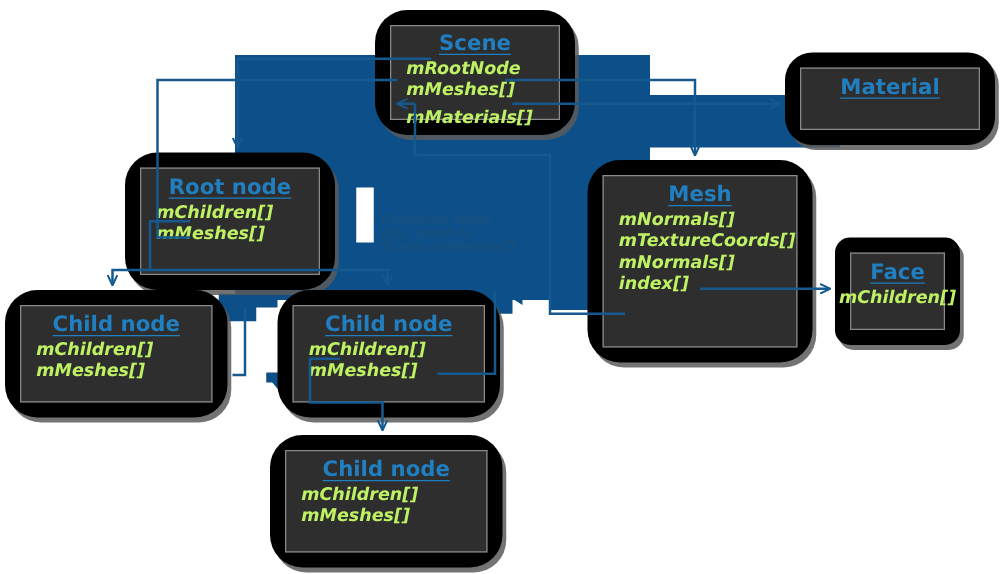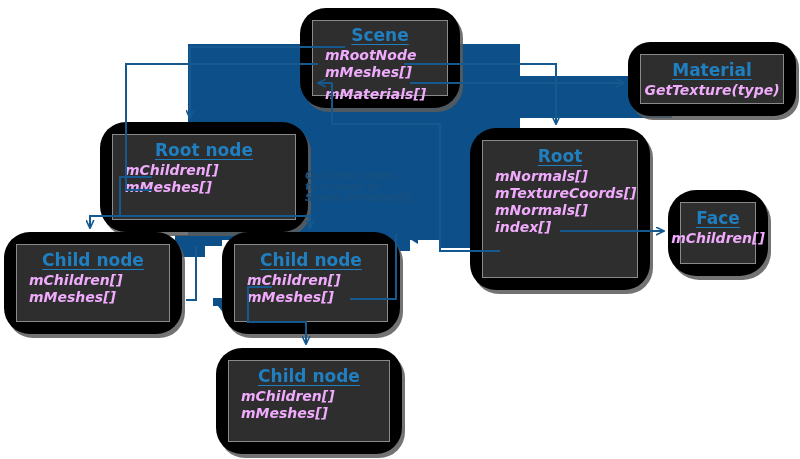--- a/index.html
+++ b/index.html
@@ -63,36 +63,36 @@
     font-weight: bold;
     font-style: normal;
     font-size: 17px;
     text-decoration: underline;
     text-underline-offset: 3px;
     align-self: center;
     margin-bottom: 2px;
     white-space: nowrap;
   }
   .node-field {
-    color: #f0abfc;
+    color: #bef264;
     font-weight: bold;
     font-style: italic;
     font-size: 14px;
     line-height: 17px;
     white-space: nowrap;
   }
   .node-field.gap-above { margin-top: 5px; }
 
   
   #node-scene      { left: 300px; top: 8px;   width: 160px; height: 100px; }
   #node-scene .node-inner { padding-top: 4px; }
   #node-material   { left: 628px; top: 42px;  width: 168px; height: 74px; border-radius: 22px;}
   #node-mesh       { left: 470px; top: 128px; width: 180px; height: 162px; }
-  #node-face       { left: 668px; top: 190px; width: 100px; height: 86px; border-radius: 28px;}
-  #node-root       { left: 100px; top: 122px; width: 208px; height: 110px; }
+  #node-face       { left: 668px; top: 190px; width: 100px; height: 86px; border-radius: 12px;}
+  #node-root       { left: 100px; top: 122px; width: 168px; height: 110px; }
   #node-child-a    { left: 4px;   top: 232px; width: 178px; height: 102px; }
   #node-child-b    { left: 222px; top: 232px; width: 178px; height: 102px; }
   #node-child-c    { left: 216px; top: 348px; width: 186px; height: 106px; }
 
   .node-material .node-title,
   .node-face .node-title { font-size: 17px; }
   #node-material .node-inner,
   #node-face .node-inner { align-items: center; }
   #node-material .node-field,
   #node-face .node-field { align-self: center; }
@@ -167,27 +167,26 @@
       <span class="node-title">Scene</span>
       <span class="node-field">mRootNode</span>
       <span class="node-field">mMeshes[]</span>
       <span class="node-field gap-above">mMaterials[]</span>
     </div>
   </div>
 
   <div class="node node-material" id="node-material">
     <div class="node-inner">
       <span class="node-title">Material</span>
-      <span class="node-field">GetTexture(type)</span>
     </div>
   </div>
 
   <div class="node" id="node-mesh">
     <div class="node-inner">
-      <span class="node-title">Root</span>
+      <span class="node-title">Mesh</span>
       <span class="node-field">mNormals[]</span>
       <span class="node-field">mTextureCoords[]</span>
       <span class="node-field">mNormals[]</span>
       <span class="node-field">index[]</span>
     </div>
   </div>
 
   <div class="node node-face" id="node-face">
     <div class="node-inner">
       <span class="node-title">Face</span>

